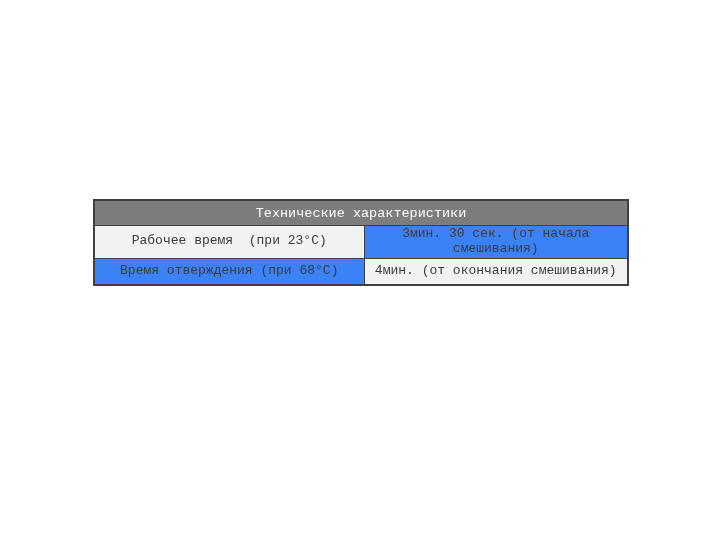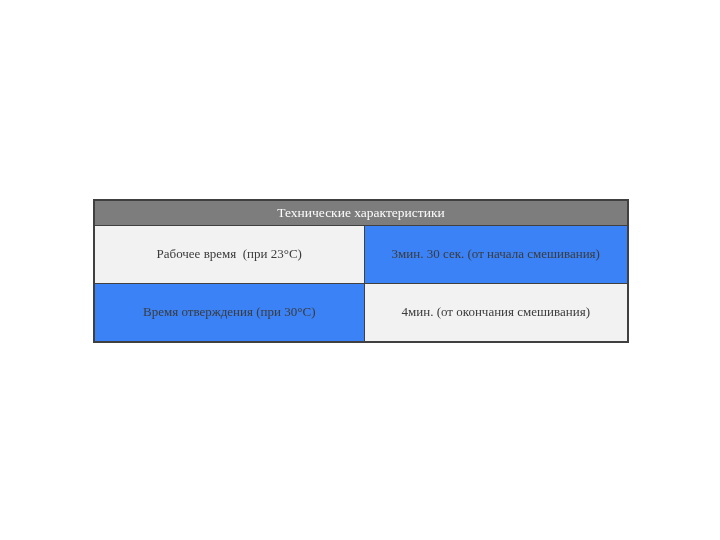--- a/index.html
+++ b/index.html
@@ -5,21 +5,21 @@
   html, body {
     margin: 0;
     padding: 0;
   }
   .canvas {
     position: relative;
     width: 720px;
     height: 540px;
     background: #ffffff;
     overflow: hidden;
-    font-family: Liberation Serif, serif;
+    font-family: Liberation Mono, monospace;
   }
   table.spec-table {
     position: absolute;
     left: 93px;
     top: 199px;
     width: 534px;
     border-collapse: collapse;
     table-layout: fixed;
     border: 2px solid #404040;
     font-size: 13px;
@@ -35,21 +35,21 @@
     font-size: 13.5px;
     text-align: center;
     border: 1px solid #404040;
     padding: 1px 4px;
   }
   table.spec-table td {
     height: 23px;
     text-align: center;
     vertical-align: middle;
     border: 1px solid #404040;
-    padding: 17px 6px;
+    padding: 1px 6px;
     white-space: pre-wrap;
     line-height: 1.15;
     margin-top: 48px;
   }
   table.spec-table td.light { background: #f2f2f2; }
   table.spec-table td.shade { background: #3b82f6; }
 </style>
 </head>
 <body>
 
@@ -63,18 +63,18 @@
       <tr>
         <th class="title-cell" colspan="2">Технические характеристики</th>
       </tr>
     </thead>
     <tbody>
       <tr>
         <td class="light">Рабочее время  (при 23°C)</td>
         <td class="shade">3мин. 30 сек. (от начала смешивания)</td>
       </tr>
       <tr>
-        <td class="shade">Время отверждения (при 30°C)</td>
+        <td class="shade">Время отверждения (при 68°C)</td>
         <td class="light">4мин. (от окончания смешивания)</td>
       </tr>
     </tbody>
   </table>
 </div>
 
 </body></html>

